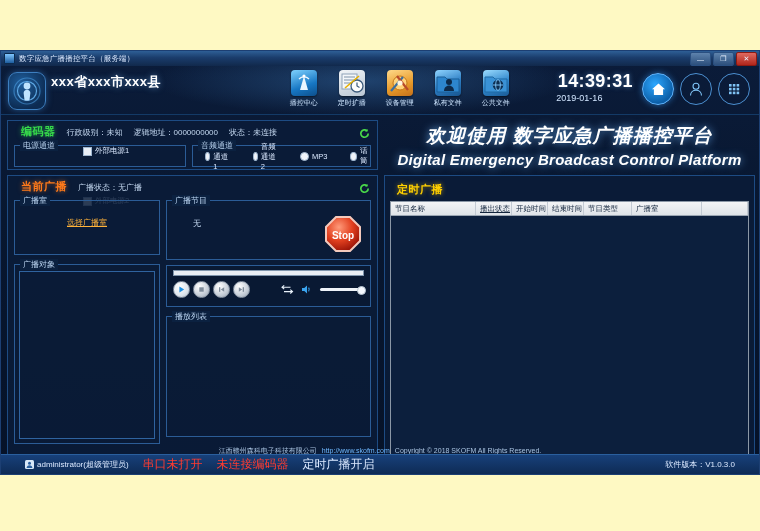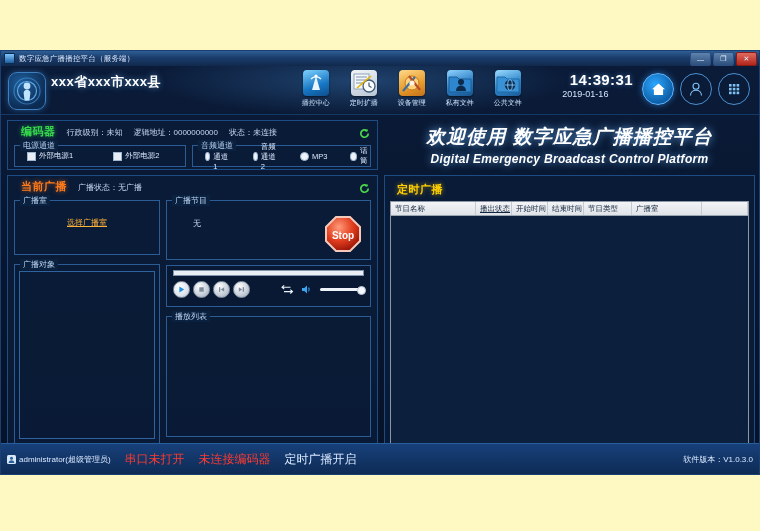--- a/index.html
+++ b/index.html
@@ -45,21 +45,21 @@
   .tool{width:48px;display:flex;flex-direction:column;align-items:center;cursor:pointer;}
   .tool .ic{width:26px;height:26px;border-radius:4px;position:relative;overflow:hidden;
     box-shadow:0 1px 2px rgba(0,0,0,.5);}
   .tool .lb{font-size:7px;color:#cfe6ff;margin-top:2px;white-space:nowrap;}
   .ic-bc{background:linear-gradient(160deg,#7fd2ff,#1777c4 60%,#0d4f8c);}
   .ic-sch{background:linear-gradient(160deg,#f2f5f8,#b9c6d4);}
   .ic-dev{background:linear-gradient(160deg,#ffd98a,#e79a2a 60%,#c4701a);}
   .ic-pf{background:linear-gradient(160deg,#8fd4ff,#2d7ec4 55%,#17548e);}
   .ic-pub{background:linear-gradient(160deg,#9bdcff,#2f86cc 55%,#1a5b96);}
   .clockbox{margin:1px 6px 0 6px;text-align:center;color:#fff;}
-  .clockbox .t{font-size:15px;font-weight:bold;letter-spacing:.4px;text-shadow:0 0 5px rgba(120,190,255,.5);margin-left:32px;}
+  .clockbox .t{font-size:18px;font-weight:bold;letter-spacing:.4px;text-shadow:0 0 5px rgba(120,190,255,.5);margin-left:32px;}
   .clockbox .d{font-size:9px;color:#d2e6ff;margin-top:1px;}
   .rbtn{width:30px;height:30px;border-radius:50%;border:1px solid #4b8fd0;margin:3px 3px 0 3px;
     display:flex;align-items:center;justify-content:center;position:relative;cursor:pointer;}
   .rbtn.filled{background:radial-gradient(circle at 40% 35%,#2da7ff,#0c5fa8 70%);border-color:#62b6ff;
     box-shadow:0 0 6px rgba(50,150,240,.6);}
 
   
   .body{position:relative;height:361px;width:100%;}
   .left{position:absolute;left:6px;top:5px;width:371px;}
   .right{position:absolute;left:383px;top:5px;width:371px;}
@@ -111,30 +111,30 @@
   .tbl-head{display:flex;background:linear-gradient(180deg,#f3f4f6,#dfe3e8);
     border-bottom:1px solid #9aa5b2;height:13px;align-items:center;}
   .th{font-size:7.5px;color:#12243c;padding-left:4px;box-sizing:border-box;
     border-right:1px solid #c3cad3;height:13px;line-height:13px;overflow:hidden;white-space:nowrap;}
   .tbl-body{background:#0c1f3d;flex:1;}
 
   
   .welcome{height:50px;display:flex;flex-direction:column;align-items:center;justify-content:center;}
   .w1{font-size:19px;font-weight:bold;font-style:italic;color:#ffffff;letter-spacing:1px;
     text-shadow:0 0 9px rgba(110,185,255,.85);}
-  .w2{font-size:12px;font-weight:bold;font-style:italic;color:#ffffff;margin-top:2px;
+  .w2{font-size:15px;font-weight:bold;font-style:italic;color:#ffffff;margin-top:2px;
     letter-spacing:.3px;text-shadow:0 0 8px rgba(110,185,255,.8);}
 
   
   .footer{position:absolute;left:0;bottom:17px;width:100%;height:13px;display:flex;
     align-items:center;justify-content:center;gap:5px;font-size:7px;color:#a9c3e0;}
   .footer a{color:#6fb8ff;text-decoration:underline;font-size:7px;}
-  .statusbar{position:absolute;left:0;bottom:0;width:100%;height:31px;
+  .statusbar{position:absolute;left:0;bottom:0;width:100%;height:20px;
     background:linear-gradient(180deg,#17407a,#0e2b55);border-top:1px solid #2a5f9e;
-    display:flex;align-items:center;padding:0 6px;box-sizing:border-box;gap:14px;}
+    display:flex;align-items:center;padding:0 24px;box-sizing:border-box;gap:14px;}
   .sb-user{display:flex;align-items:center;gap:3px;font-size:8px;color:#dbe9ff;}
   .sb-red{font-size:12px;color:#ff3b30;cursor:pointer;}
   .sb-txt{font-size:12px;color:#dbe9ff;cursor:pointer;}
   .sb-ver{margin-left:auto;font-size:8px;color:#dbe9ff;}
 </style>
 </head>
 <body>
 
 <div class="app">
  <div class="window">
@@ -280,21 +280,21 @@
         <div class="refresh">
           <svg width="11" height="11" viewBox="0 0 11 11">
             <path d="M9.2 5.5a3.7 3.7 0 1 1-1.1-2.6" fill="none" stroke="#49d94a" stroke-width="1.7"></path>
             <path d="M8.6 0.9 L8.6 3.6 L5.9 3.6 z" fill="#49d94a"></path>
           </svg>
         </div>
 
         <div style="display:flex;gap:6px;">
           <div class="group" style="width:172px;">
             <span class="gl">电源通道</span>
-            <div class="chk-row" style="gap:40px;">
+            <div class="chk-row" style="gap:40px;flex-direction:column;">
               <span class="chk">
                 <span class="box"></span>
                 <span>外部电源1</span>
               </span>
               <span class="chk">
                 <span class="box"></span>
                 <span>外部电源2</span>
               </span>
             </div>
           </div>

